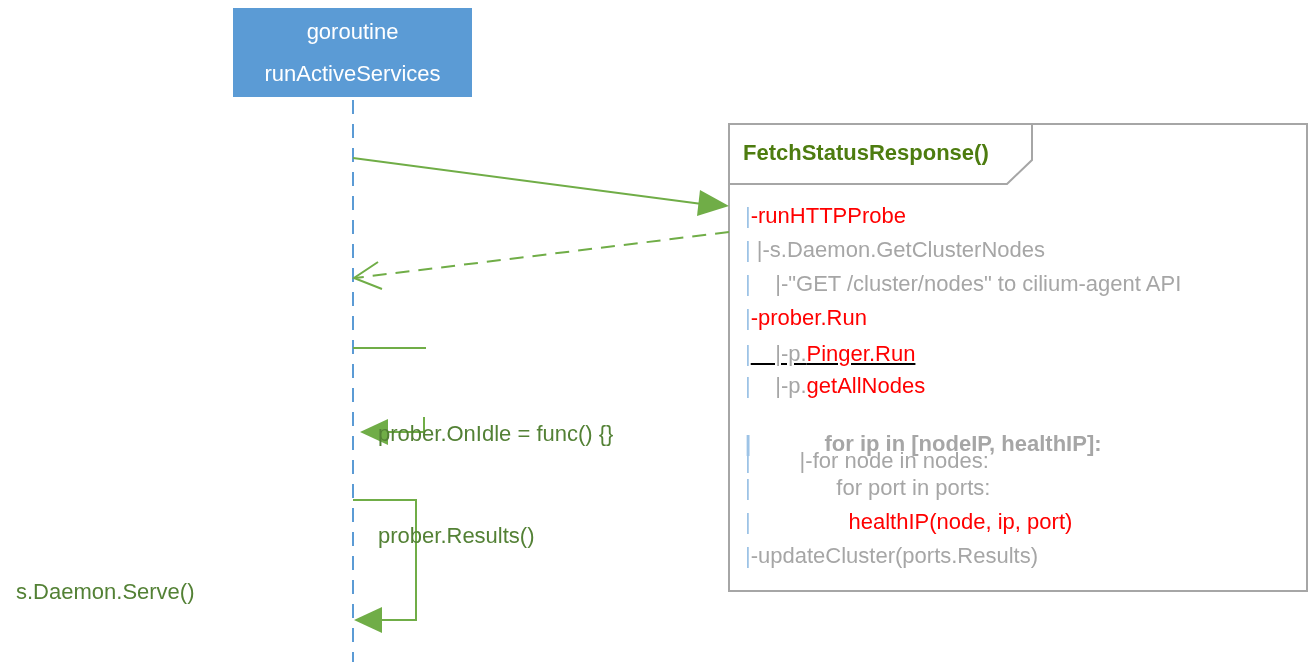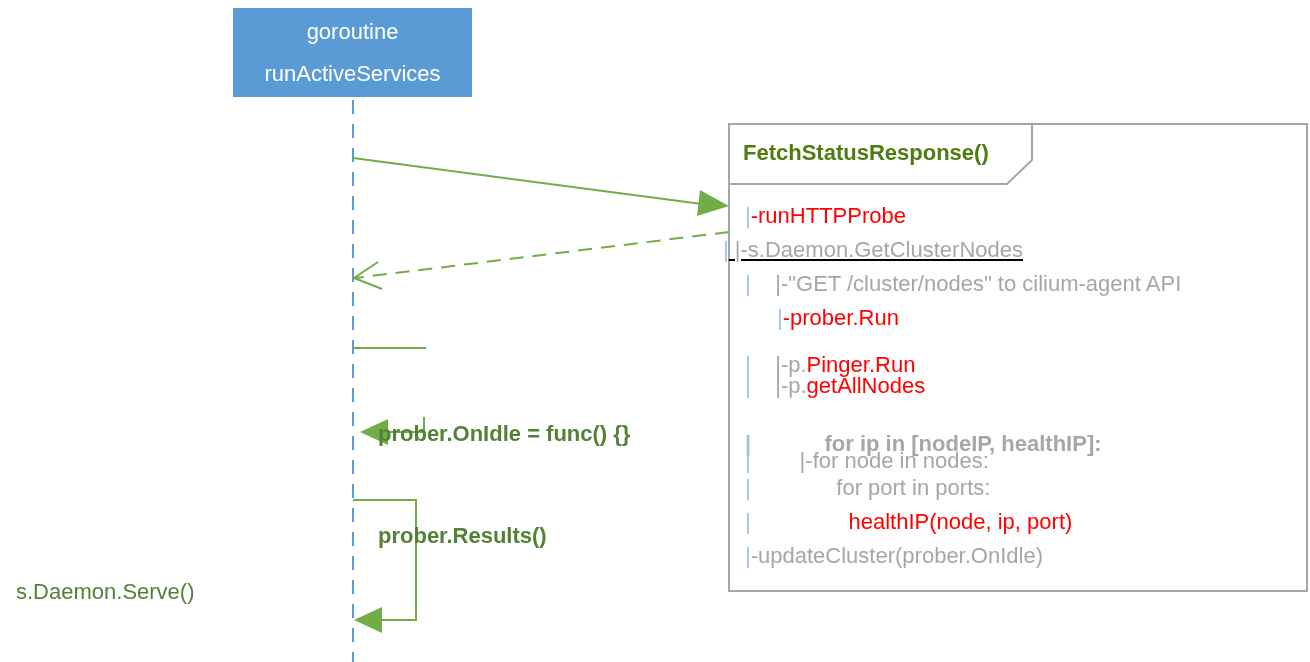--- a/index.html
+++ b/index.html
@@ -44,33 +44,33 @@
 
 <div class="actor">
   <div>goroutine</div>
   <div>runActiveServices</div>
 </div>
 
 <div class="frame-title">FetchStatusResponse()</div>
 
 <div id="frame-lines">
     <div class="txt" style="left: 745px; top: 199px;"><span class="bar">|</span><span class="red">-</span><span class="red">runHTTPProbe</span></div>
-    <div class="txt" style="left: 723px; top: 233px; text-decoration: underline;"><span class="bar">|</span><span class="grey"> |-s.Daemon.GetClusterNodes</span><span class="grey"></span></div>
+    <div class="txt" style="left: 745px; top: 233px;"><span class="bar">|</span><span class="grey"> |-s.Daemon.GetClusterNodes</span><span class="grey"></span></div>
     <div class="txt" style="left: 745px; top: 267px;"><span class="bar">|</span><span class="grey">    |-"GET /cluster/nodes" to cilium-agent API</span><span class="grey"></span></div>
-    <div class="txt" style="left: 745px; top: 301px; margin-left: 32px;"><span class="bar">|</span><span class="red">-</span><span class="red">prober.Run</span></div>
-    <div class="txt" style="left: 745px; top: 348px;"><span class="bar">|</span><span class="grey">    |-p.</span><span class="red">Pinger.Run</span></div>
+    <div class="txt" style="left: 745px; top: 301px;"><span class="bar">|</span><span class="red">-</span><span class="red">prober.Run</span></div>
+    <div class="txt" style="left: 745px; top: 337px; text-decoration: underline;"><span class="bar">|</span><span class="grey">    |-p.</span><span class="red">Pinger.Run</span></div>
     <div class="txt" style="left: 745px; top: 369px;"><span class="bar">|</span><span class="grey">    |-p.</span><span class="red">getAllNodes</span></div>
     <div class="txt" style="left: 745px; top: 403px; margin-top: 41px;"><span class="bar">|</span><span class="grey">        |-for node in nodes:</span><span class="grey"></span></div>
     <div class="txt" style="left: 745px; top: 427px; font-weight: bold;"><span class="bar">|</span><span class="grey">            for ip in [nodeIP, healthIP]:</span><span class="grey"></span></div>
     <div class="txt" style="left: 745px; top: 471px;"><span class="bar">|</span><span class="grey">              for port in ports:</span><span class="grey"></span></div>
     <div class="txt" style="left: 745px; top: 505px;"><span class="bar">|</span><span class="grey">                </span><span class="red">healthIP(node, ip, port)</span></div>
-    <div class="txt" style="left: 745px; top: 539px;"><span class="bar">|</span><span class="grey">-updateCluster(prober.OnIdle)</span><span class="grey"></span></div>
+    <div class="txt" style="left: 745px; top: 539px;"><span class="bar">|</span><span class="grey">-updateCluster(ports.Results)</span><span class="grey"></span></div>
   </div>
 
-<div class="txt green" style="left:378px; top:349px;font-weight:bold;">
+<div class="txt green" style="left:378px; top:349px;">
   <div>prober.OnIdle = func() {}</div>
   <div>prober.Results()</div>
 </div>
 
 <div class="txt green" style="left:16px; top:507px;">
   <div>s.Daemon.Serve()</div>
   
   
 </div>
 

